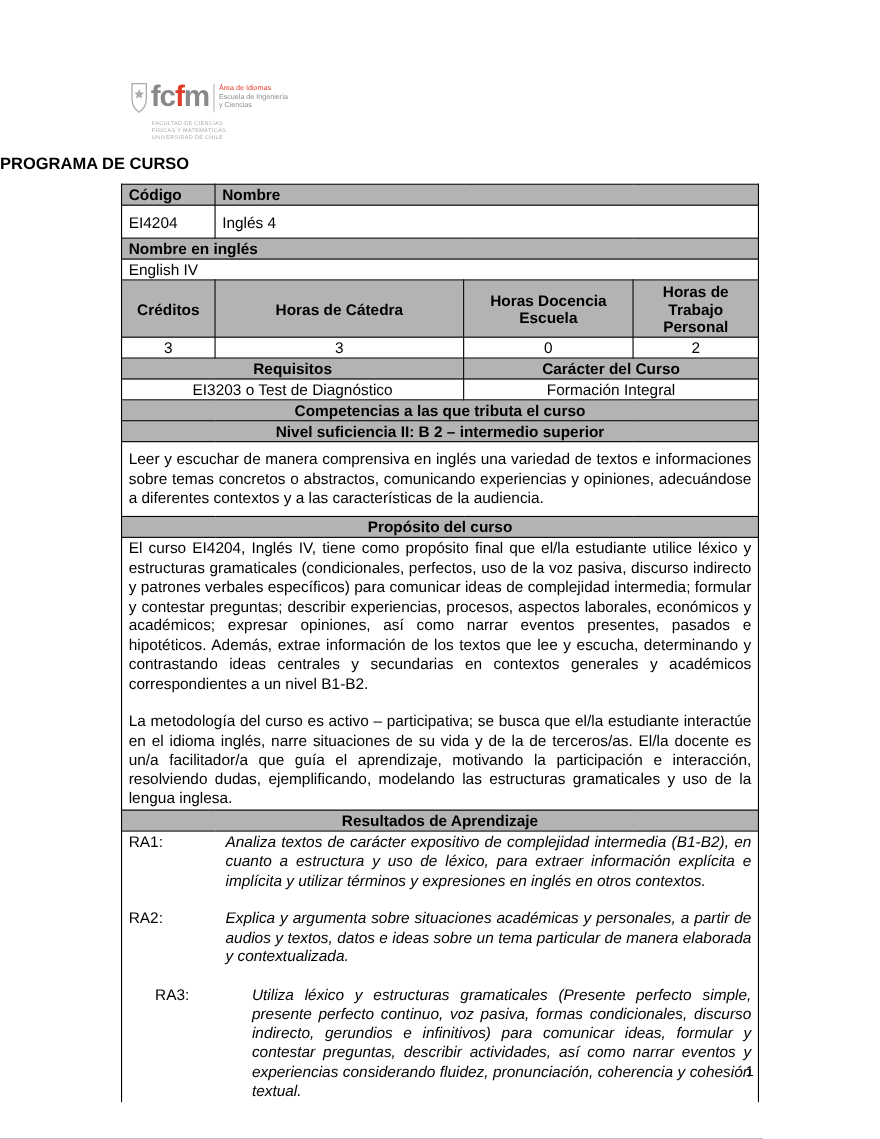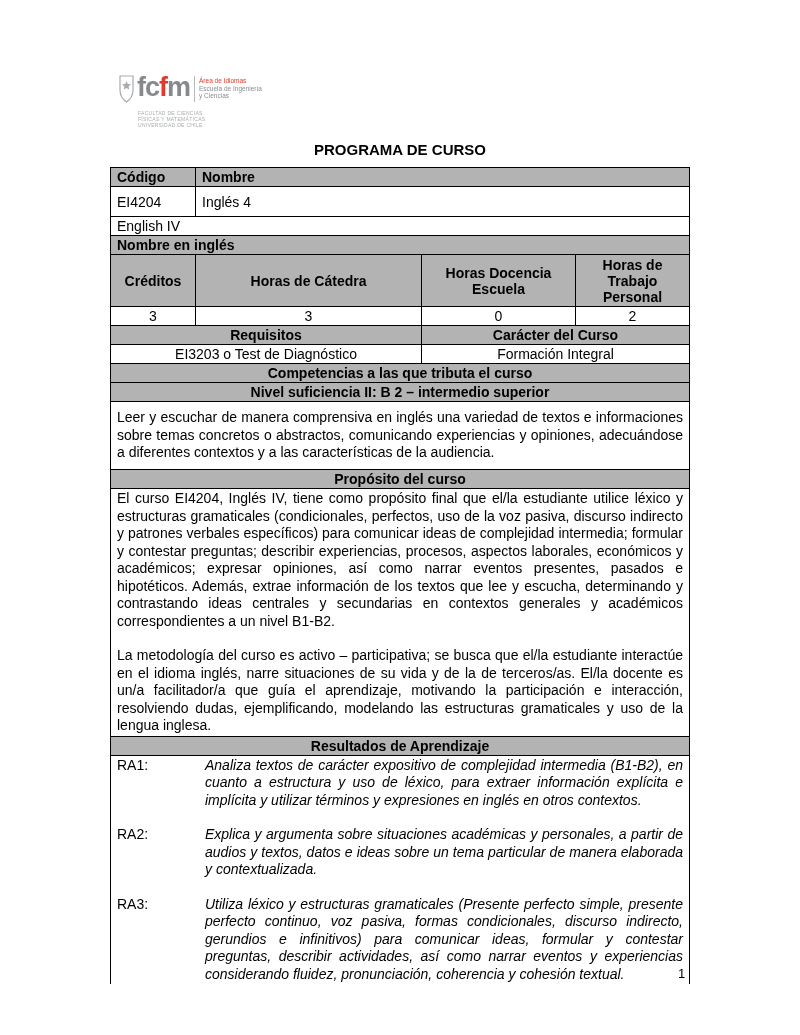--- a/index.html
+++ b/index.html
@@ -23,21 +23,21 @@
   .fcfm-red { color:#e23a2a; }
   .logo-divider { width:1px; background:#b9babc; height:26px; margin:4px 4px 0 0; }
   .logo-tag { padding-top:5px; }
   .logo-tag div { font-size:6.5px; line-height:7.5px; color:#8a8c8e; white-space:nowrap; }
   .logo-tag .tag-red { color:#e23a2a; }
   .logo-faculty { margin-top:4px; margin-left:20px; }
   .logo-faculty div { font-size:5px; line-height:6px; color:#a9abad; letter-spacing:.3px; white-space:nowrap; }
   
   .doc-title {
     position:absolute; top:141px; left:0; width:100%;
-    text-align:center; font-size:15px; font-weight:bold;
+    font-size:15px; font-weight:bold;
   }
   
   table.course {
     position:absolute; left:110px; top:167px;
     width:579px; border-collapse:collapse; table-layout:fixed;
     font-size:14px;
   }
   table.course col.cA { width:85px; }
   table.course col.cB { width:226px; }
   table.course col.cC { width:154px; }
@@ -54,21 +54,21 @@
   td.tall { height:30px; vertical-align:top; padding-top:2px; }
   tr.hours-head th { height:52px; line-height:16px; }
   td.para {
     text-align:justify; line-height:17.5px; padding:3px 7px 5px 7px;
     vertical-align:top;
   }
   td.para p { margin:0; }
   td.para p + p { margin-top:17px; }
   td.ra-cell { vertical-align:top; padding:8px 7px 6px 7px; border-bottom:none; }
   .ra-row { display:flex; margin-bottom:17px; }
-  .ra-row:last-child { margin-bottom:0; }
+  .ra-row:last-child { margin-bottom:0;margin-left:24px; }
   .ra-label { flex:0 0 88px; line-height:17.5px; }
   .ra-text { flex:1; text-align:justify; line-height:17.5px;font-style:italic; }
   tr.no-bottom td { border-bottom:none; }
   
   .page-num { position:absolute; left:678px; top:966px; font-size:13px; }
 </style>
 </head>
 <body>
 
 <div class="page">
@@ -110,24 +110,24 @@
         <tr>
       <th>Código</th>
       <th colspan="3">Nombre</th>
     </tr>
     <tr>
       <td class="tall">EI4204</td>
       <td class="tall" colspan="3">Inglés 4</td>
     </tr>
 
     <tr>
-      <td colspan="4">English IV</td>
+      <th colspan="4">Nombre en inglés</th>
     </tr>
     <tr>
-      <th colspan="4">Nombre en inglés</th>
+      <td colspan="4">English IV</td>
     </tr>
 
     <tr class="hours-head">
       <th class="ctr">Créditos</th>
       <th class="ctr">Horas de Cátedra</th>
       <th class="ctr">Horas Docencia Escuela</th>
       <th class="ctr">Horas de Trabajo Personal</th>
     </tr>
     <tr>
       <td class="ctr">3</td>

